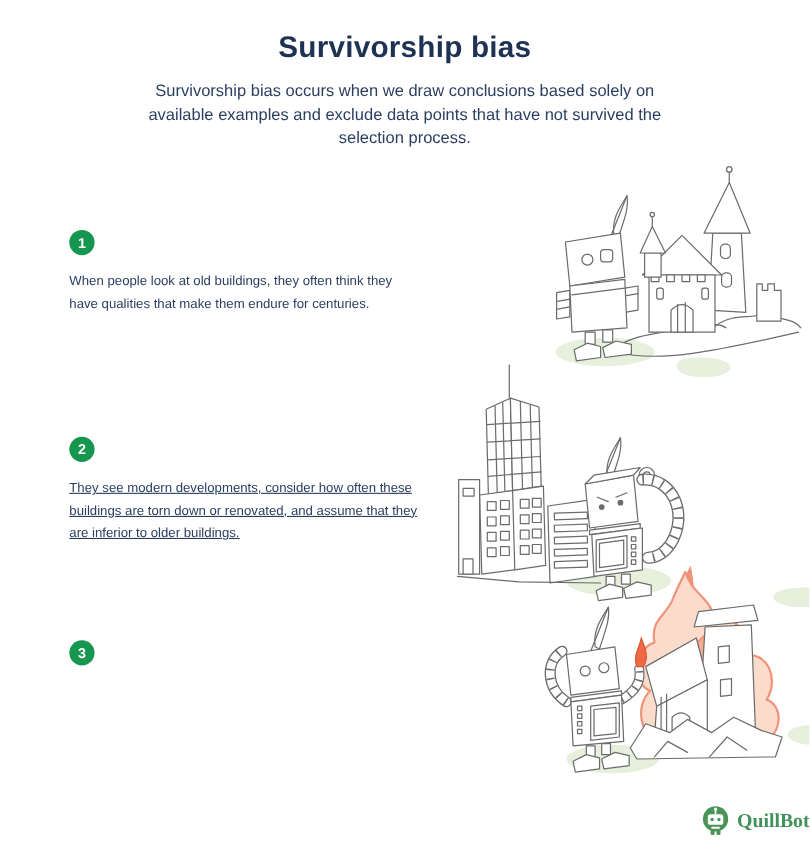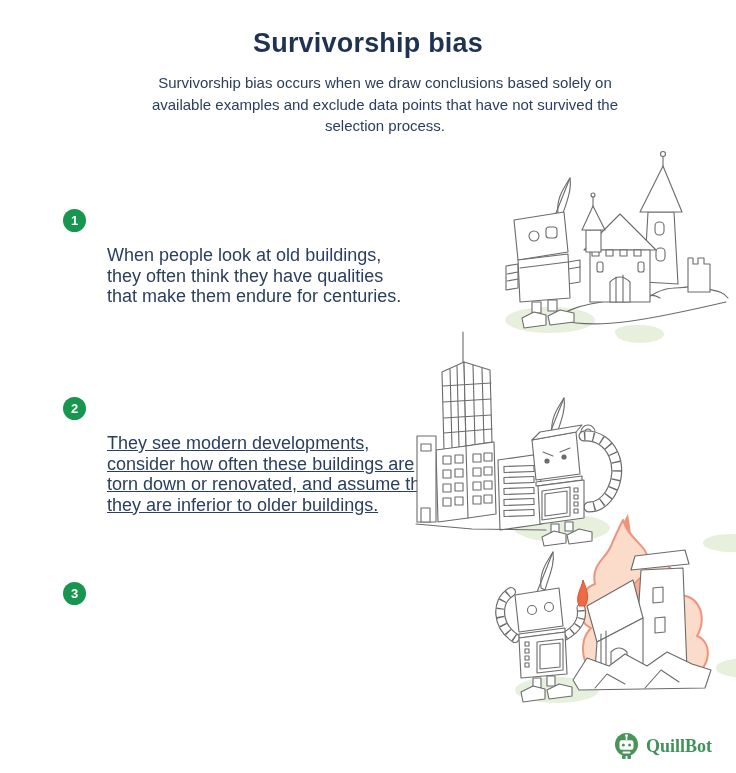--- a/index.html
+++ b/index.html
@@ -5,43 +5,43 @@
   html,body{margin:0;padding:0;background:#fff;}
   #canvas{
     position:relative;width:736px;height:773px;background:#ffffff;
     font-family:"Liberation Sans","DejaVu Sans",sans-serif;overflow:hidden;
   }
   .title{
     position:absolute;top:28px;left:0;width:736px;text-align:center;
     font-size:27px;font-weight:700;color:#1e3252;margin:0;letter-spacing:.2px;
   }
   .subtitle{
-    position:absolute;top:72px;left:140px;width:490px;text-align:center;
+    position:absolute;top:72px;left:123px;width:490px;text-align:center;
     font-size:15px;line-height:21.5px;color:#2a3e60;margin:0;
   }
   .step{position:absolute;}
   .badge{
     width:23px;height:23px;border-radius:50%;background:#17964f;color:#ffffff;
     font-size:13px;font-weight:700;display:flex;align-items:center;justify-content:center;
   }
   .step-text{
-    margin-top:13px;font-size:18px;line-height:20.5px;color:#2a3e60;margin-left:44px;
+    margin-top:13px;font-size:12px;line-height:20.5px;color:#2a3e60;
   }
   #step-1{left:63px;top:209px;} #step-1 .step-text{width:302px;}
   #step-2{left:63px;top:397px;} #step-2 .step-text{width:330px;text-decoration:underline;}
   #step-3{left:63px;top:582px;} #step-3 .step-text{width:352px;}
   .illus{position:absolute;}
   #illus-1{left:498px;top:150px;}
   #illus-2{left:412px;top:328px;}
   #illus-3{left:495px;top:518px;}
   .line{fill:#ffffff;stroke:#6b6b6b;stroke-width:1.1;stroke-linejoin:round;stroke-linecap:round;}
   .stroke{fill:none;stroke:#6b6b6b;stroke-width:1.1;stroke-linejoin:round;stroke-linecap:round;}
   .shadow{fill:#e6f0dc;stroke:none;}
   .footer{
-    position:absolute;right:24px;bottom:12px;display:flex;align-items:center;gap:6px;
+    position:absolute;right:0;bottom:12px;display:flex;align-items:center;gap:6px;
   }
   .logo-text{
     font-family:"Liberation Serif","DejaVu Serif",serif;
     font-size:18px;font-weight:600;color:#41915a;
   }
 </style>
 </head>
 <body>
 
 <div id="canvas">

